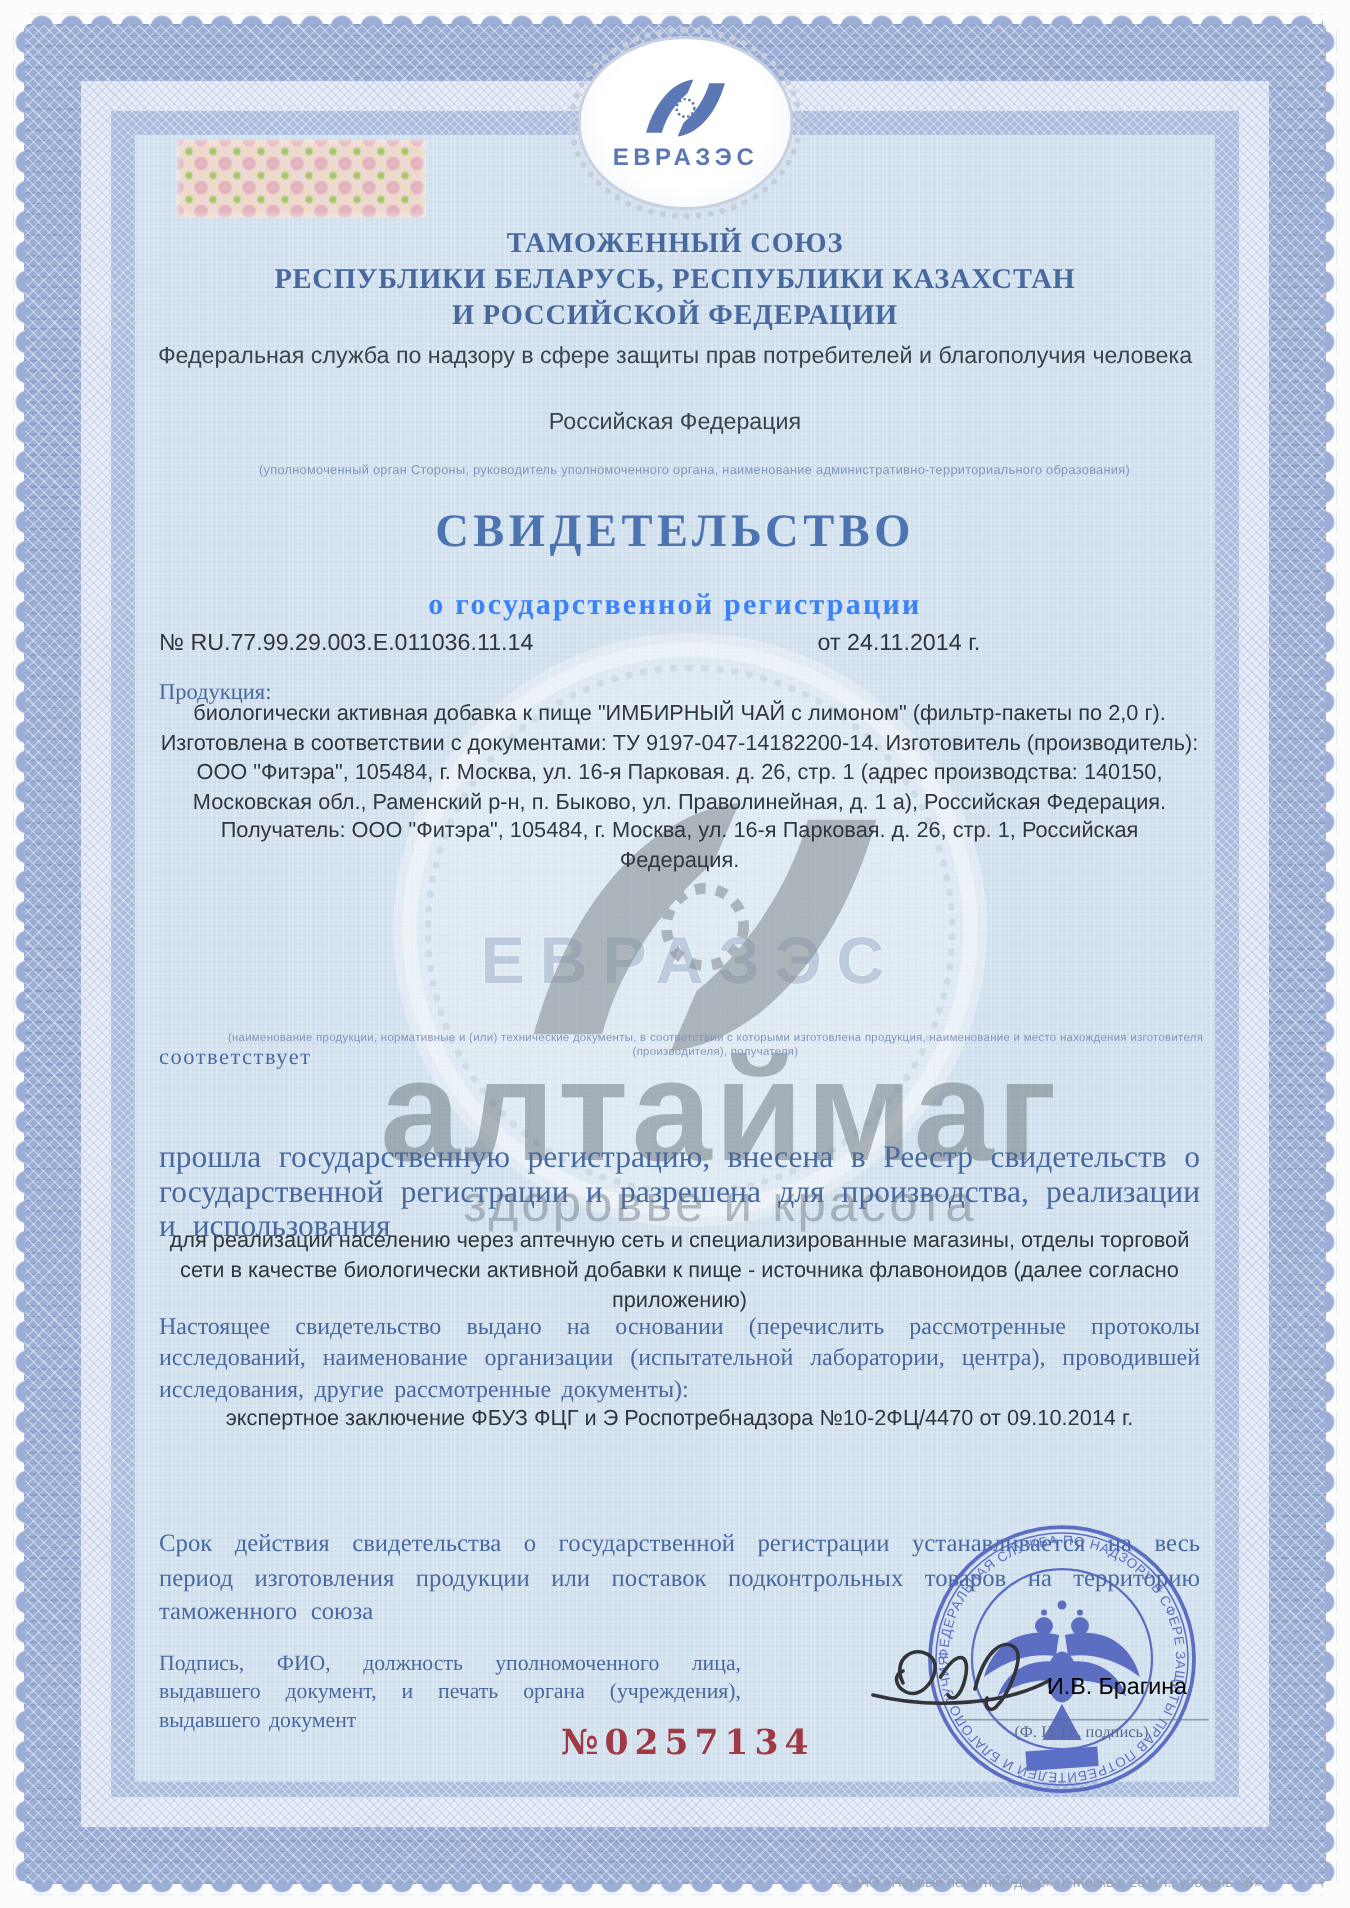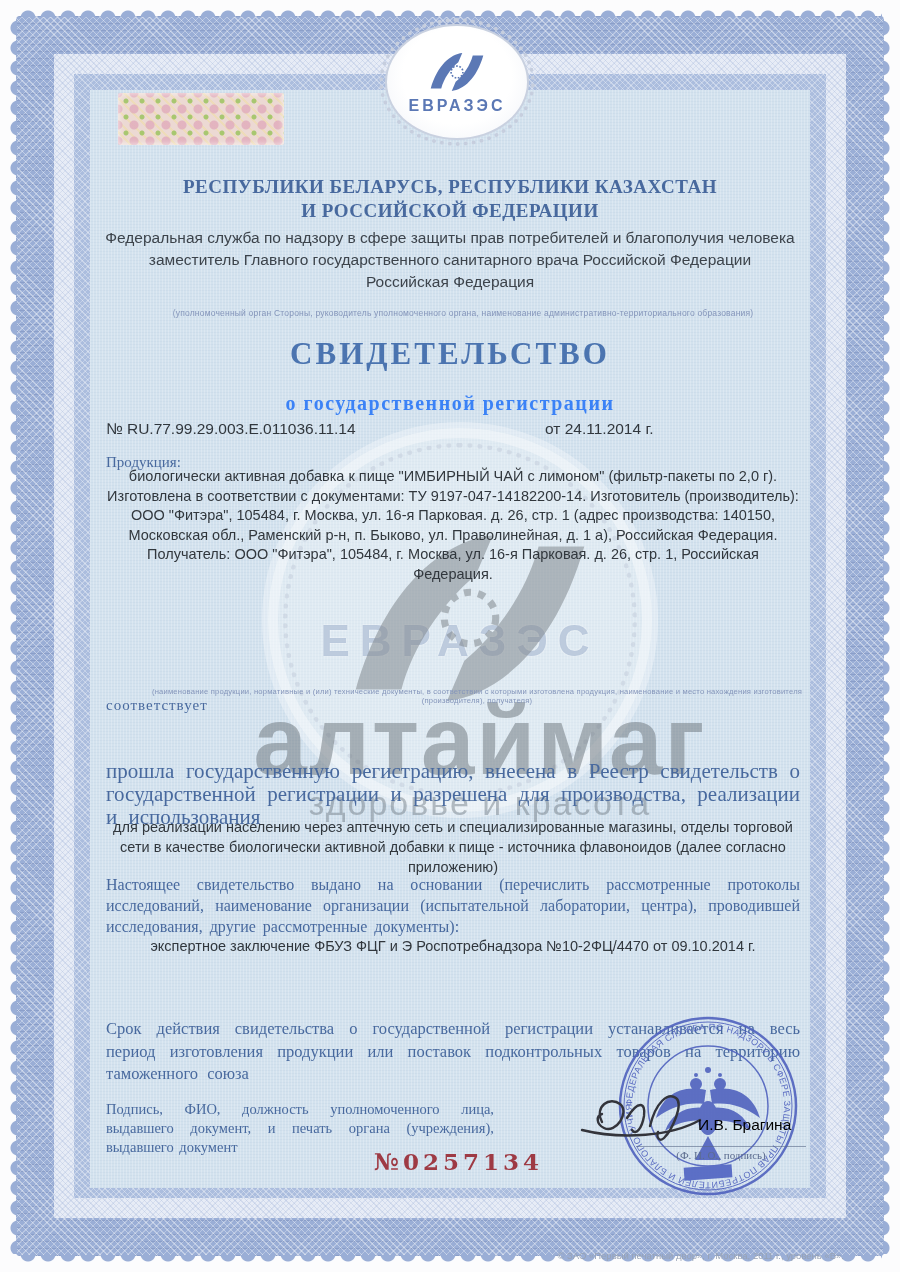--- a/index.html
+++ b/index.html
@@ -113,24 +113,24 @@
     <div class="wm-text">ЕВРАЗЭС</div>
   </div>
   <svg class="abs wm-swoosh" width="330" height="200" viewBox="0 0 100 70">
     <path d="M10,60 C20,25 40,8 58,6 L52,20 C40,30 30,45 26,60 Z" fill="#82898f"></path>
     <path d="M90,10 C80,45 60,62 42,64 L48,50 C60,40 70,25 74,10 Z" fill="#82898f"></path>
     <circle cx="50" cy="35" r="9" fill="none" stroke="#82898f" stroke-width="2.5" stroke-dasharray="2.5 2.5"></circle>
   </svg>
   <div class="abs wm-store">алтаймаг</div>
   <div class="abs wm-tagline">здоровье и красота</div>
 
+  <div class="abs ctr hdr z" style="top:152px">ТАМОЖЕННЫЙ СОЮЗ</div>
   <div class="abs ctr hdr z" style="top:176px">РЕСПУБЛИКИ БЕЛАРУСЬ, РЕСПУБЛИКИ КАЗАХСТАН</div>
   <div class="abs ctr hdr z" style="top:200px">И РОССИЙСКОЙ ФЕДЕРАЦИИ</div>
   <div class="abs ctr agency z" style="top:229px">Федеральная служба по надзору в сфере защиты прав потребителей и благополучия человека</div>
-  <div class="abs ctr agency z" style="top:251px">заместитель Главного государственного санитарного врача Российской Федерации</div>
   <div class="abs ctr agency z" style="top:273px">Российская Федерация</div>
   <div class="abs ctr cap z" style="top:308px;font-size:8.5px">(уполномоченный орган Стороны, руководитель уполномоченного органа, наименование административно-территориального образования)</div>
 
   <div class="abs ctr serifb z" style="top:336px;font-size:31px;font-weight:bold;letter-spacing:3px;color:#4b74b0">СВИДЕТЕЛЬСТВО</div>
   <div class="abs ctr serifb z" style="top:392px;font-size:20px;font-weight:bold;letter-spacing:1.5px;color:#3b82f6">о государственной регистрации</div>
 
   <div class="abs sansd z" style="left:106px;top:420px;font-size:15.5px">№ RU.77.99.29.003.Е.011036.11.14</div>
   <div class="abs sansd z" style="left:545px;top:420px;font-size:15.5px">от 24.11.2014 г.</div>
 
   <div class="abs serifb z" style="left:106px;top:454px;font-size:15px">Продукция:</div>

